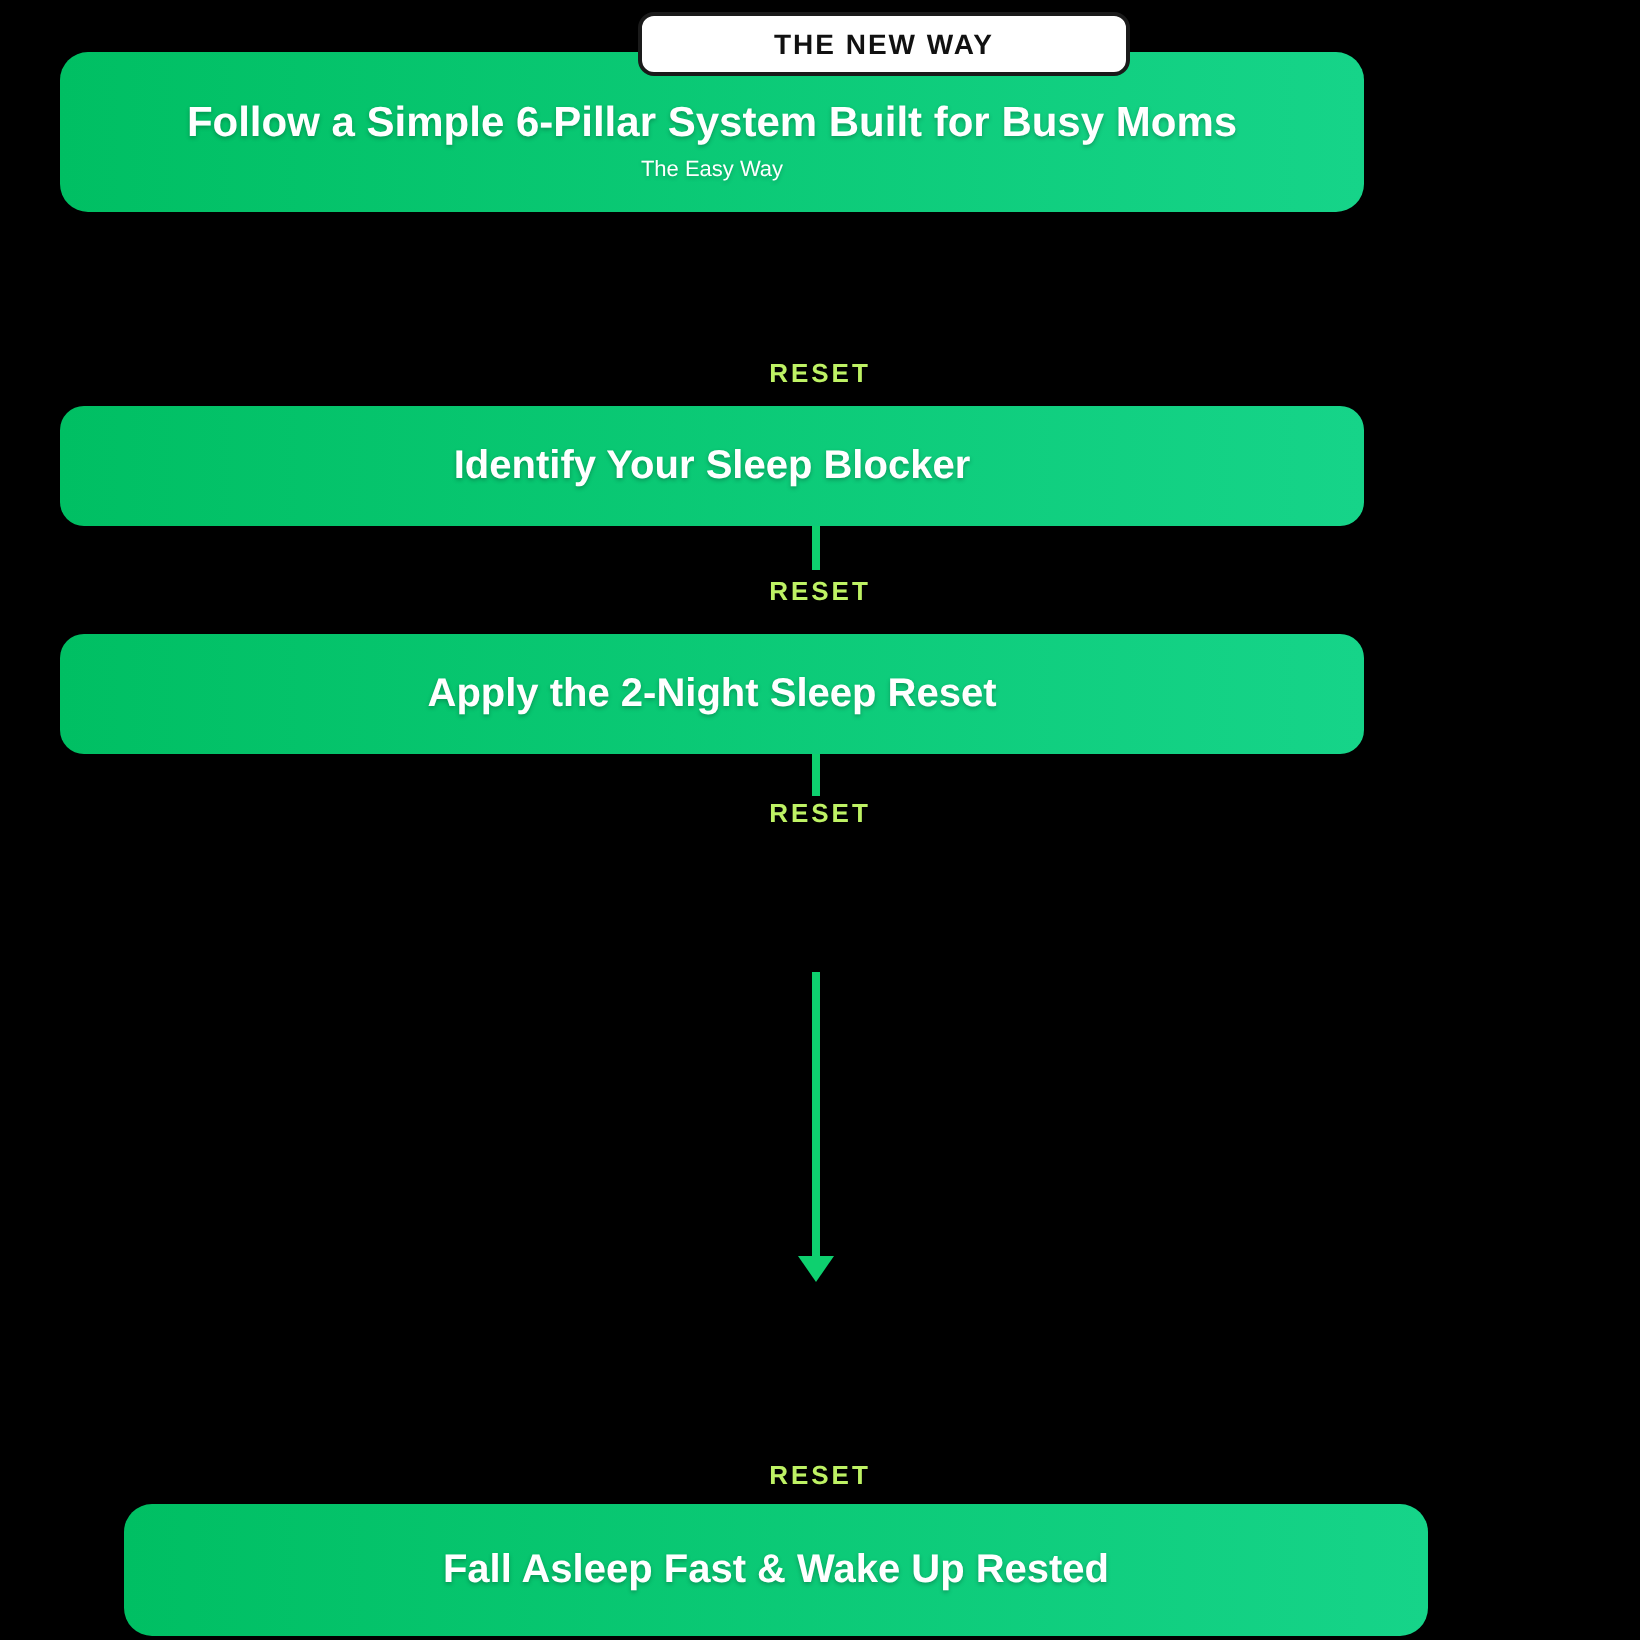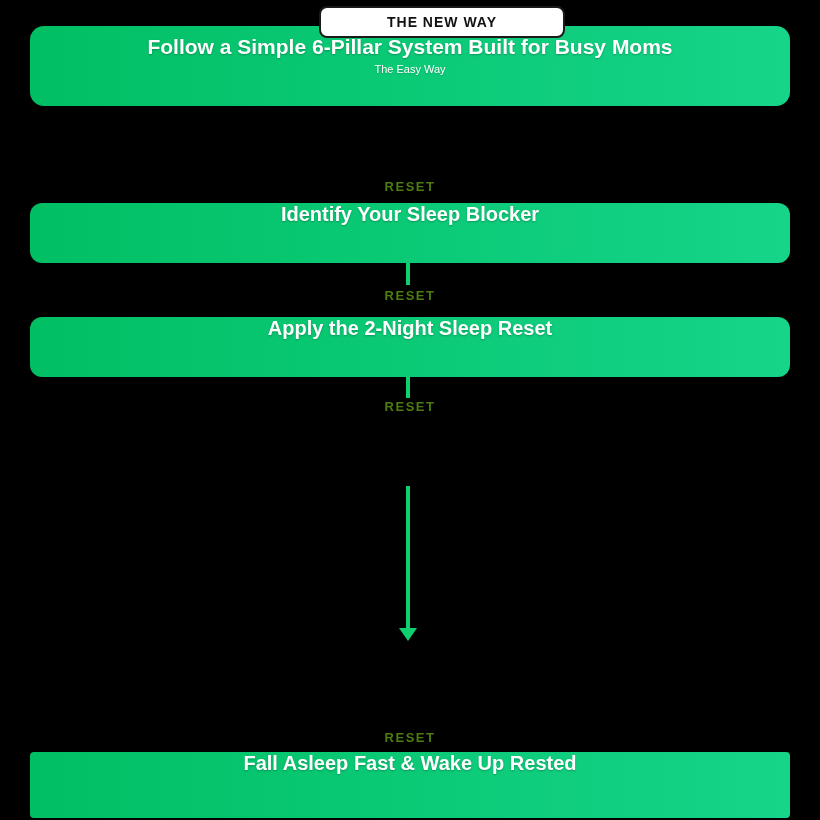--- a/index.html
+++ b/index.html
@@ -37,25 +37,26 @@
     color: #111111;
     font-size: 14px;
     font-weight: bold;
     letter-spacing: 1px;
   }
 
   
   .box {
     position: absolute;
     left: 30px;
-    width: 760px;
+    width: 652px;
     background: linear-gradient(90deg, #00bf63 0%, #16d489 100%);
     display: flex;
     flex-direction: column;
     align-items: center;
+    justify-content: center;
     z-index: 2;
   }
   .box.hero {
     top: 26px;
     height: 80px;
     border-radius: 14px;
     padding-top: 8px;
     box-sizing: border-box;
   }
   .hero-title {
@@ -70,40 +71,41 @@
     font-size: 11px;
     margin-top: 3px;
     text-shadow: 0 1px 2px rgba(0,0,0,0.2);
   }
   .box.step {
     height: 60px;
     border-radius: 12px;
   }
   .box.last {
     height: 66px;
-    border-radius: 4px;
+    border-radius: 14px;
+    margin-left: 32px;
   }
   .step-title {
     color: #ffffff;
     font-size: 20px;
     font-weight: bold;
     text-shadow: 0 1px 2px rgba(0,0,0,0.25);
   }
   .b2 { top: 203px; }
   .b3 { top: 317px; }
   .b4 { top: 427px; }
   .b5 { top: 752px; }
 
   
   .reset {
     position: absolute;
     left: 0;
     width: 100%;
     text-align: center;
-    color: #4d7c0f;
+    color: #bef264;
     font-size: 13px;
     font-weight: bold;
     letter-spacing: 1.5px;
     z-index: 1;
   }
   .r1 { top: 179px; }
   .r2 { top: 288px; }
   .r3 { top: 399px; }
   .r4 { top: 730px; }
 

